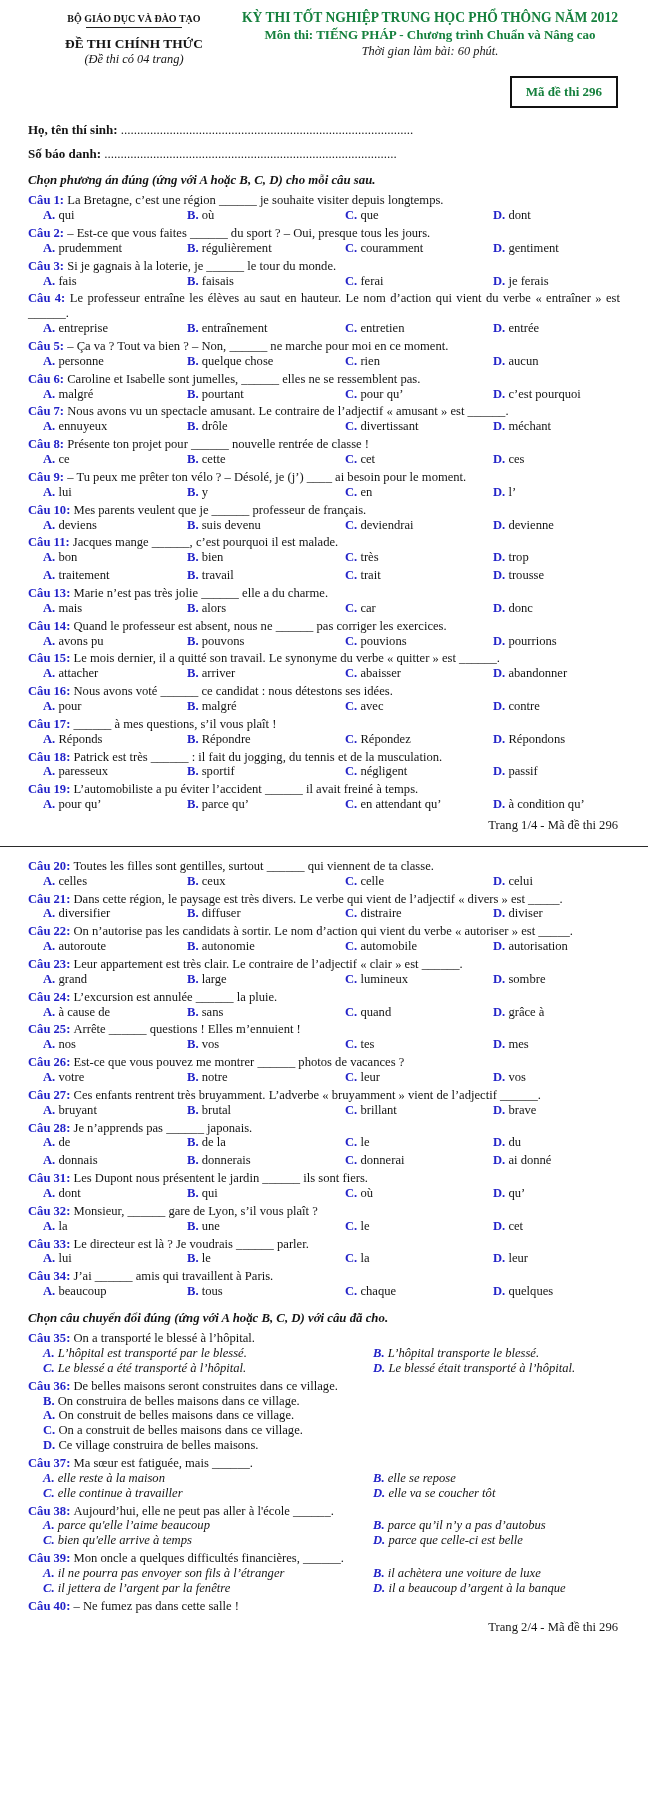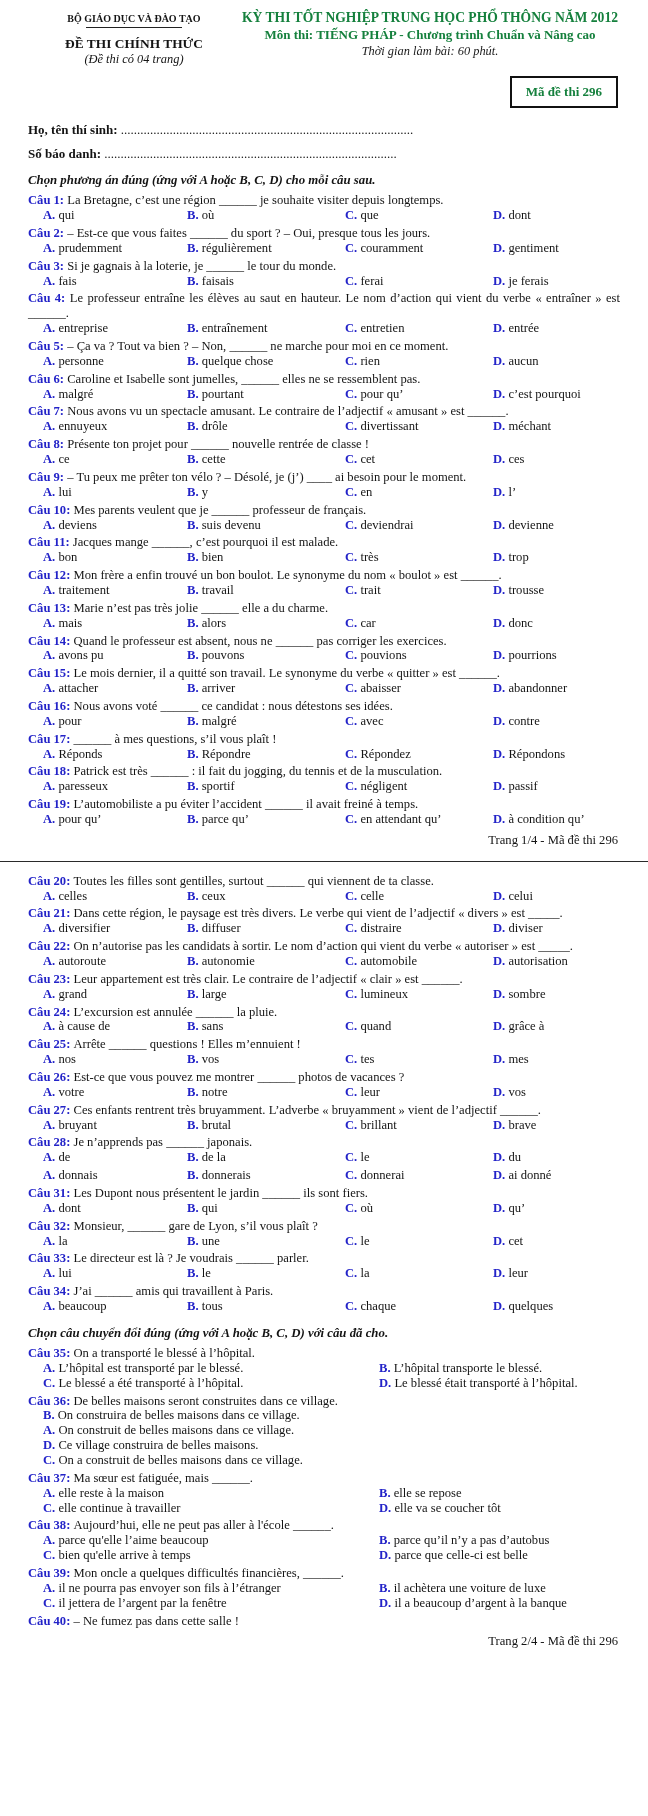--- a/index.html
+++ b/index.html
@@ -27,21 +27,21 @@
   .student{margin-top:14px;}
   .student-line{margin-bottom:9px;font-weight:bold;font-size:13px;white-space:nowrap;}
   .dots{display:inline-block;max-width:292px;overflow:hidden;white-space:nowrap;font-weight:normal;color:#222;vertical-align:bottom;}
   
   .instruction{font-weight:bold;font-style:italic;margin:12px 0 5px 0;font-size:12.8px;}
   .question{margin-bottom:3px;}
   .q-text{text-align:justify;}
   .q-label{font-weight:bold;color:#2323c8;}
   .opts{padding-left:15px;}
   .opts.row{display:grid;grid-template-columns:132px 146px 136px 1fr;column-gap:12px;}
-  .opts.twocol{display:grid;grid-template-columns:318px 1fr;column-gap:18px;}
+  .opts.twocol{display:grid;grid-template-columns:318px 1fr;column-gap:12px;font-style:italic;}
   .opts.stack .opt{display:block;}
   .opt{white-space:normal;}
   .opt-letter{font-weight:bold;color:#2323c8;}
   
   .footer{text-align:right;font-size:12.6px;margin:6px 2px 0 0;}
   .page-divider{border:none;border-top:1.5px solid #2a2a2a;margin:13px -28px 12px -28px;}
 </style>
 </head>
 <body>
 
@@ -172,21 +172,20 @@
       <div class="question">
         <div class="q-text"><span class="q-label">Câu 11: </span>Jacques mange ______, c’est pourquoi il est malade.</div>
         <div class="opts row">
           <div class="opt"><span class="opt-letter">A. </span>bon</div>
           <div class="opt"><span class="opt-letter">B. </span>bien</div>
           <div class="opt"><span class="opt-letter">C. </span>très</div>
           <div class="opt"><span class="opt-letter">D. </span>trop</div>
         </div>
       </div>
       <div class="question">
-        <div class="q-text"><span class="q-label">Câu 12: </span>Mon frère a enfin trouvé un bon boulot. Le synonyme du nom « boulot » est ______.</div>
         <div class="opts row">
           <div class="opt"><span class="opt-letter">A. </span>traitement</div>
           <div class="opt"><span class="opt-letter">B. </span>travail</div>
           <div class="opt"><span class="opt-letter">C. </span>trait</div>
           <div class="opt"><span class="opt-letter">D. </span>trousse</div>
         </div>
       </div>
       <div class="question">
         <div class="q-text"><span class="q-label">Câu 13: </span>Marie n’est pas très jolie ______ elle a du charme.</div>
         <div class="opts row">
@@ -394,22 +393,22 @@
           <div class="opt"><span class="opt-letter">B. </span>L’hôpital transporte le blessé.</div>
           <div class="opt"><span class="opt-letter">C. </span>Le blessé a été transporté à l’hôpital.</div>
           <div class="opt"><span class="opt-letter">D. </span>Le blessé était transporté à l’hôpital.</div>
         </div>
       </div>
       <div class="question">
         <div class="q-text"><span class="q-label">Câu 36: </span>De belles maisons seront construites dans ce village.</div>
         <div class="opts stack">
           <div class="opt"><span class="opt-letter">B. </span>On construira de belles maisons dans ce village.</div>
           <div class="opt"><span class="opt-letter">A. </span>On construit de belles maisons dans ce village.</div>
+          <div class="opt"><span class="opt-letter">C. </span>On a construit de belles maisons dans ce village.</div>
           <div class="opt"><span class="opt-letter">D. </span>Ce village construira de belles maisons.</div>
-          <div class="opt"><span class="opt-letter">C. </span>On a construit de belles maisons dans ce village.</div>
         </div>
       </div>
       <div class="question">
         <div class="q-text"><span class="q-label">Câu 37: </span>Ma sœur est fatiguée, mais ______.</div>
         <div class="opts twocol">
           <div class="opt"><span class="opt-letter">A. </span>elle reste à la maison</div>
           <div class="opt"><span class="opt-letter">B. </span>elle se repose</div>
           <div class="opt"><span class="opt-letter">C. </span>elle continue à travailler</div>
           <div class="opt"><span class="opt-letter">D. </span>elle va se coucher tôt</div>
         </div>

